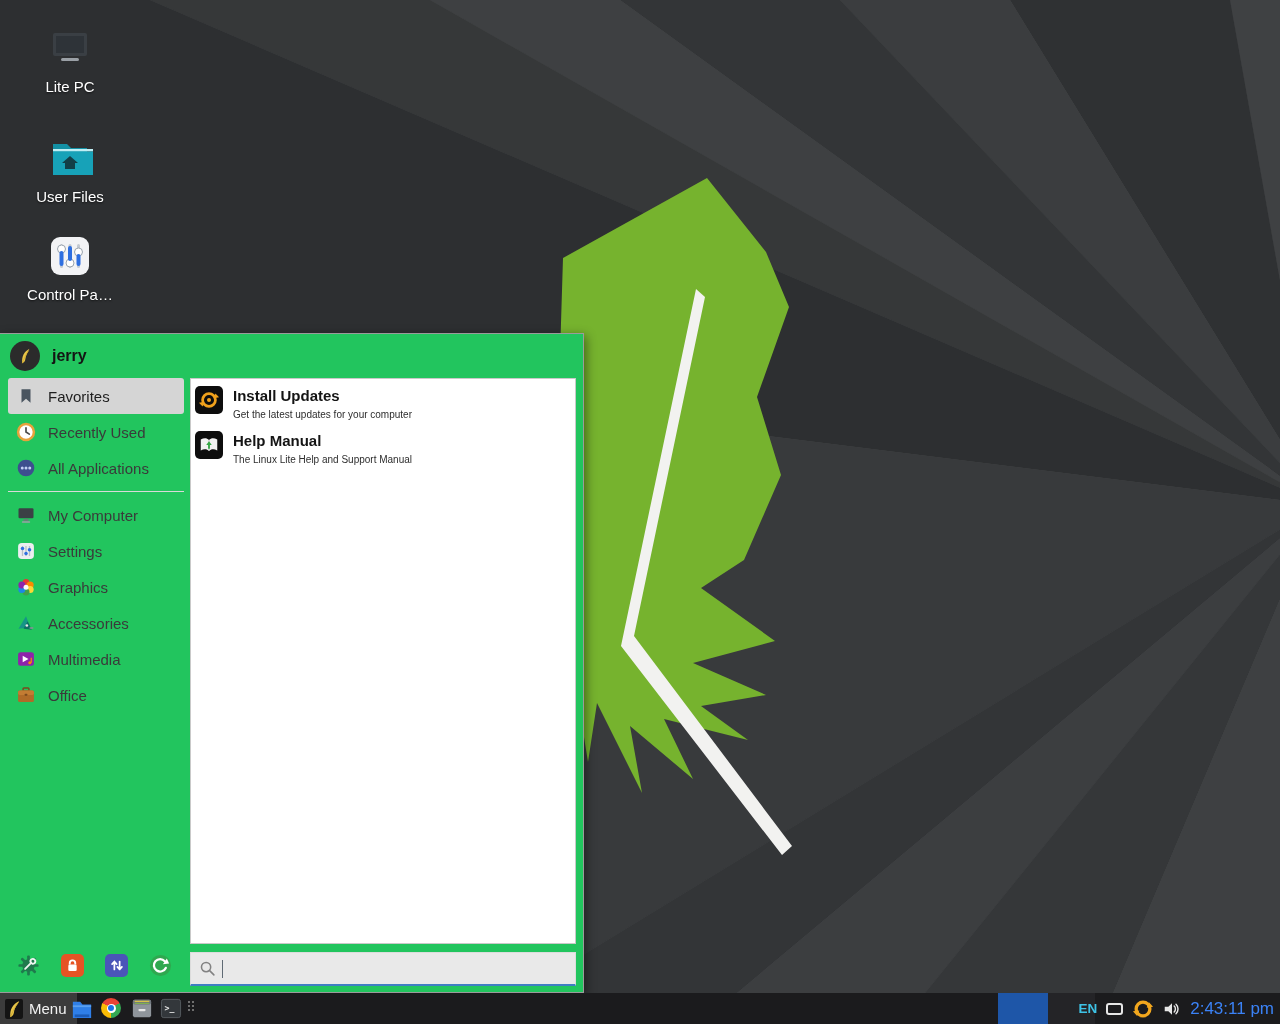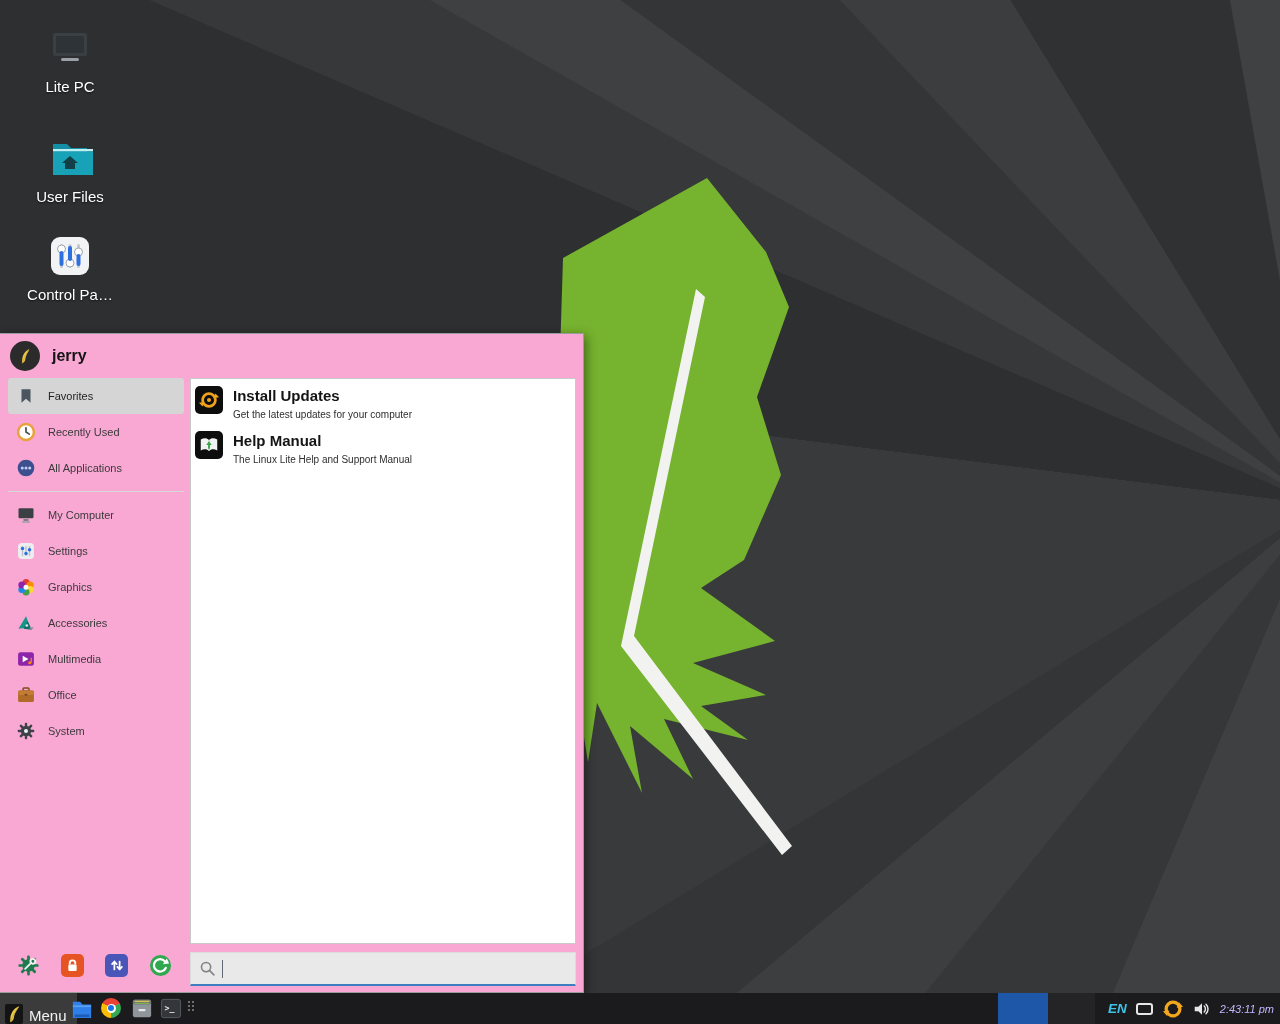--- a/index.html
+++ b/index.html
@@ -15,29 +15,29 @@
   .wallpaper { position:absolute; inset:0; }
 
   
   .desk-icon { position:absolute; width:116px; text-align:center; cursor:default; }
   .desk-icon .dicon { width:48px; height:48px; margin:0 auto 6px auto; display:flex; align-items:center; justify-content:center; }
   .desk-icon .dlabel { color:#ffffff; font-size:15px; text-shadow:0 1px 2px rgba(0,0,0,.65); }
 
   
   .menu-panel {
     position:absolute; left:0; top:333px; width:584px; height:660px;
-    background:#f9a8d4; border:1px solid #9b9b9b; border-left:none;
+    background:#22c55e; border:1px solid #9b9b9b; border-left:none;
     box-shadow:2px 3px 10px rgba(0,0,0,.45);
   }
   .menu-header { height:44px; display:flex; align-items:center; gap:12px; padding-left:10px; }
   .avatar { width:30px; height:30px; border-radius:50%; background:#2b2b2b; display:flex; align-items:center; justify-content:center; flex:none; }
   .user-name { font-size:16px; font-weight:bold; color:#141414; }
 
   .sidebar { position:absolute; left:8px; top:44px; width:176px; }
-  .side-row { height:36px; display:flex; align-items:center; gap:11px; padding-left:7px; border-radius:3px; font-size:11px; color:#3a3a3a; cursor:default; }
+  .side-row { height:36px; display:flex; align-items:center; gap:11px; padding-left:7px; border-radius:3px; font-size:15px; color:#3a3a3a; cursor:default; }
   .side-row.selected { background:#d5d5d5; color:#1f1f1f; }
   .side-sep { height:1px; background:#d9d9d9; margin:5px 0; }
   .cat-ic { width:22px; height:22px; flex:none; display:flex; align-items:center; justify-content:center; }
 
   .results {
     position:absolute; left:190px; top:44px; width:386px; height:566px;
     background:#ffffff; border:1px solid #c9c9c9; padding:7px 4px;
   }
   .result { display:flex; gap:10px; margin-bottom:7px; align-items:flex-start; }
   .app-badge { width:28px; height:28px; border-radius:5px; background:#0d0d0d; flex:none; display:flex; align-items:center; justify-content:center; }
@@ -55,42 +55,42 @@
   }
   .search-box input {
     flex:1; border:none; background:transparent; outline:none;
     font-size:14px; color:#222; caret-color:transparent;
   }
   .cursor-bar { width:1px; height:18px; background:#5f6a74; margin-left:6px; }
 
   
   .taskbar { position:absolute; left:0; bottom:0; width:1280px; height:31px; background:#1b1b1d; }
   .menu-btn { position:absolute; left:0; top:0; height:31px; padding:0 10px 0 5px; background:#3b3b3b;
-              display:flex; align-items:flex-end; gap:6px; cursor:pointer; }
+              display:flex; align-items:center; gap:6px; cursor:pointer; }
   .menu-btn-label { color:#f2f2f2; font-size:15px; }
   .launcher { position:absolute; top:5px; width:21px; height:21px; cursor:pointer; }
   .chrome-ball { width:20px; height:20px; border-radius:50%;
       background:conic-gradient(from -60deg, #ea4335 0 120deg, #34a853 120deg 240deg, #fbbc05 240deg 360deg);
       position:relative; }
   .chrome-ball::after { content:""; position:absolute; left:5.5px; top:5.5px; width:9px; height:9px;
       border-radius:50%; background:#fff; }
   .chrome-ball::before { content:""; position:absolute; left:7px; top:7px; width:6px; height:6px;
       border-radius:50%; background:#1a73e8; z-index:1; }
   .handle-dots { position:absolute; left:188px; top:8px; width:8px; height:16px;
       display:grid; grid-template-columns:2px 2px; grid-auto-rows:2px; gap:2px; }
   .handle-dots i { background:#6f6f6f; }
 
   .pager { position:absolute; left:998px; top:0; height:31px; display:flex; }
   .ws1 { width:50px; height:31px; background:#1e56a8; }
   .ws2 { width:47px; height:31px; background:#242427; }
 
-  .tray { position:absolute; right:6px; top:0; height:31px; display:flex; align-items:center; gap:9px;font-style:italic; }
+  .tray { position:absolute; right:6px; top:0; height:31px; display:flex; align-items:center; gap:9px; }
   .kb-layout { color:#3ec3e6; font-weight:bold; font-size:13.5px; }
   .disp-ic { width:17px; height:12px; border:2px solid #e6e6e6; border-radius:3px; }
-  .clock { color:#c4b5fd; font-size:11px; }
+  .clock { color:#3b82f6; font-size:17px; }
 </style>
 </head>
 <body>
 
 <div class="wallpaper">
   <svg width="1280" height="1024" viewBox="0 0 1280 1024">
     <rect x="0" y="0" width="1280" height="1024" fill="#47494b"></rect>
 
     <polygon points="1320,505 1280,455 1280,0 1230,0" fill="#3f4143"></polygon>
     <polygon points="1320,505 1230,0 1010,0" fill="#2f3133"></polygon>
@@ -275,35 +275,20 @@
         <svg width="20" height="20" viewBox="0 0 24 24">
           <rect x="8.5" y="3.5" width="7" height="4" rx="1" fill="none" stroke="#7a4a1e" stroke-width="1.8"></rect>
           <rect x="2.5" y="6.5" width="19" height="14" rx="2" fill="#b06b28"></rect>
           <rect x="2.5" y="6.5" width="19" height="5.5" rx="2" fill="#c37c33"></rect>
           <rect x="10.5" y="10.5" width="3" height="2.4" rx="0.6" fill="#7a4a1e"></rect>
         </svg>
       </span>
       <span>Office</span>
     </div>
 
-    <div class="side-row">
-      <span class="cat-ic">
-        <svg width="20" height="20" viewBox="0 0 24 24">
-          <g fill="#3c4248">
-            <rect x="10.6" y="2" width="2.8" height="20" rx="1"></rect>
-            <rect x="10.6" y="2" width="2.8" height="20" rx="1" transform="rotate(45 12 12)"></rect>
-            <rect x="10.6" y="2" width="2.8" height="20" rx="1" transform="rotate(90 12 12)"></rect>
-            <rect x="10.6" y="2" width="2.8" height="20" rx="1" transform="rotate(135 12 12)"></rect>
-            <circle cx="12" cy="12" r="6.2"></circle>
-          </g>
-          <circle cx="12" cy="12" r="2.4" fill="#f0f0f0"></circle>
-        </svg>
-      </span>
-      <span>System</span>
-    </div>
   </div>
 
   <div class="results">
     <div class="result">
       <div class="app-badge">
         <svg width="22" height="22" viewBox="0 0 24 24">
           <circle cx="12" cy="12" r="7" fill="none" stroke="#f0a11c" stroke-width="3"></circle>
           <circle cx="12" cy="12" r="2.2" fill="#f0a11c"></circle>
           <polygon points="19,5 23,9 17,10" fill="#f0a11c"></polygon>
           <polygon points="5,19 1,15 7,14" fill="#f0a11c"></polygon>

